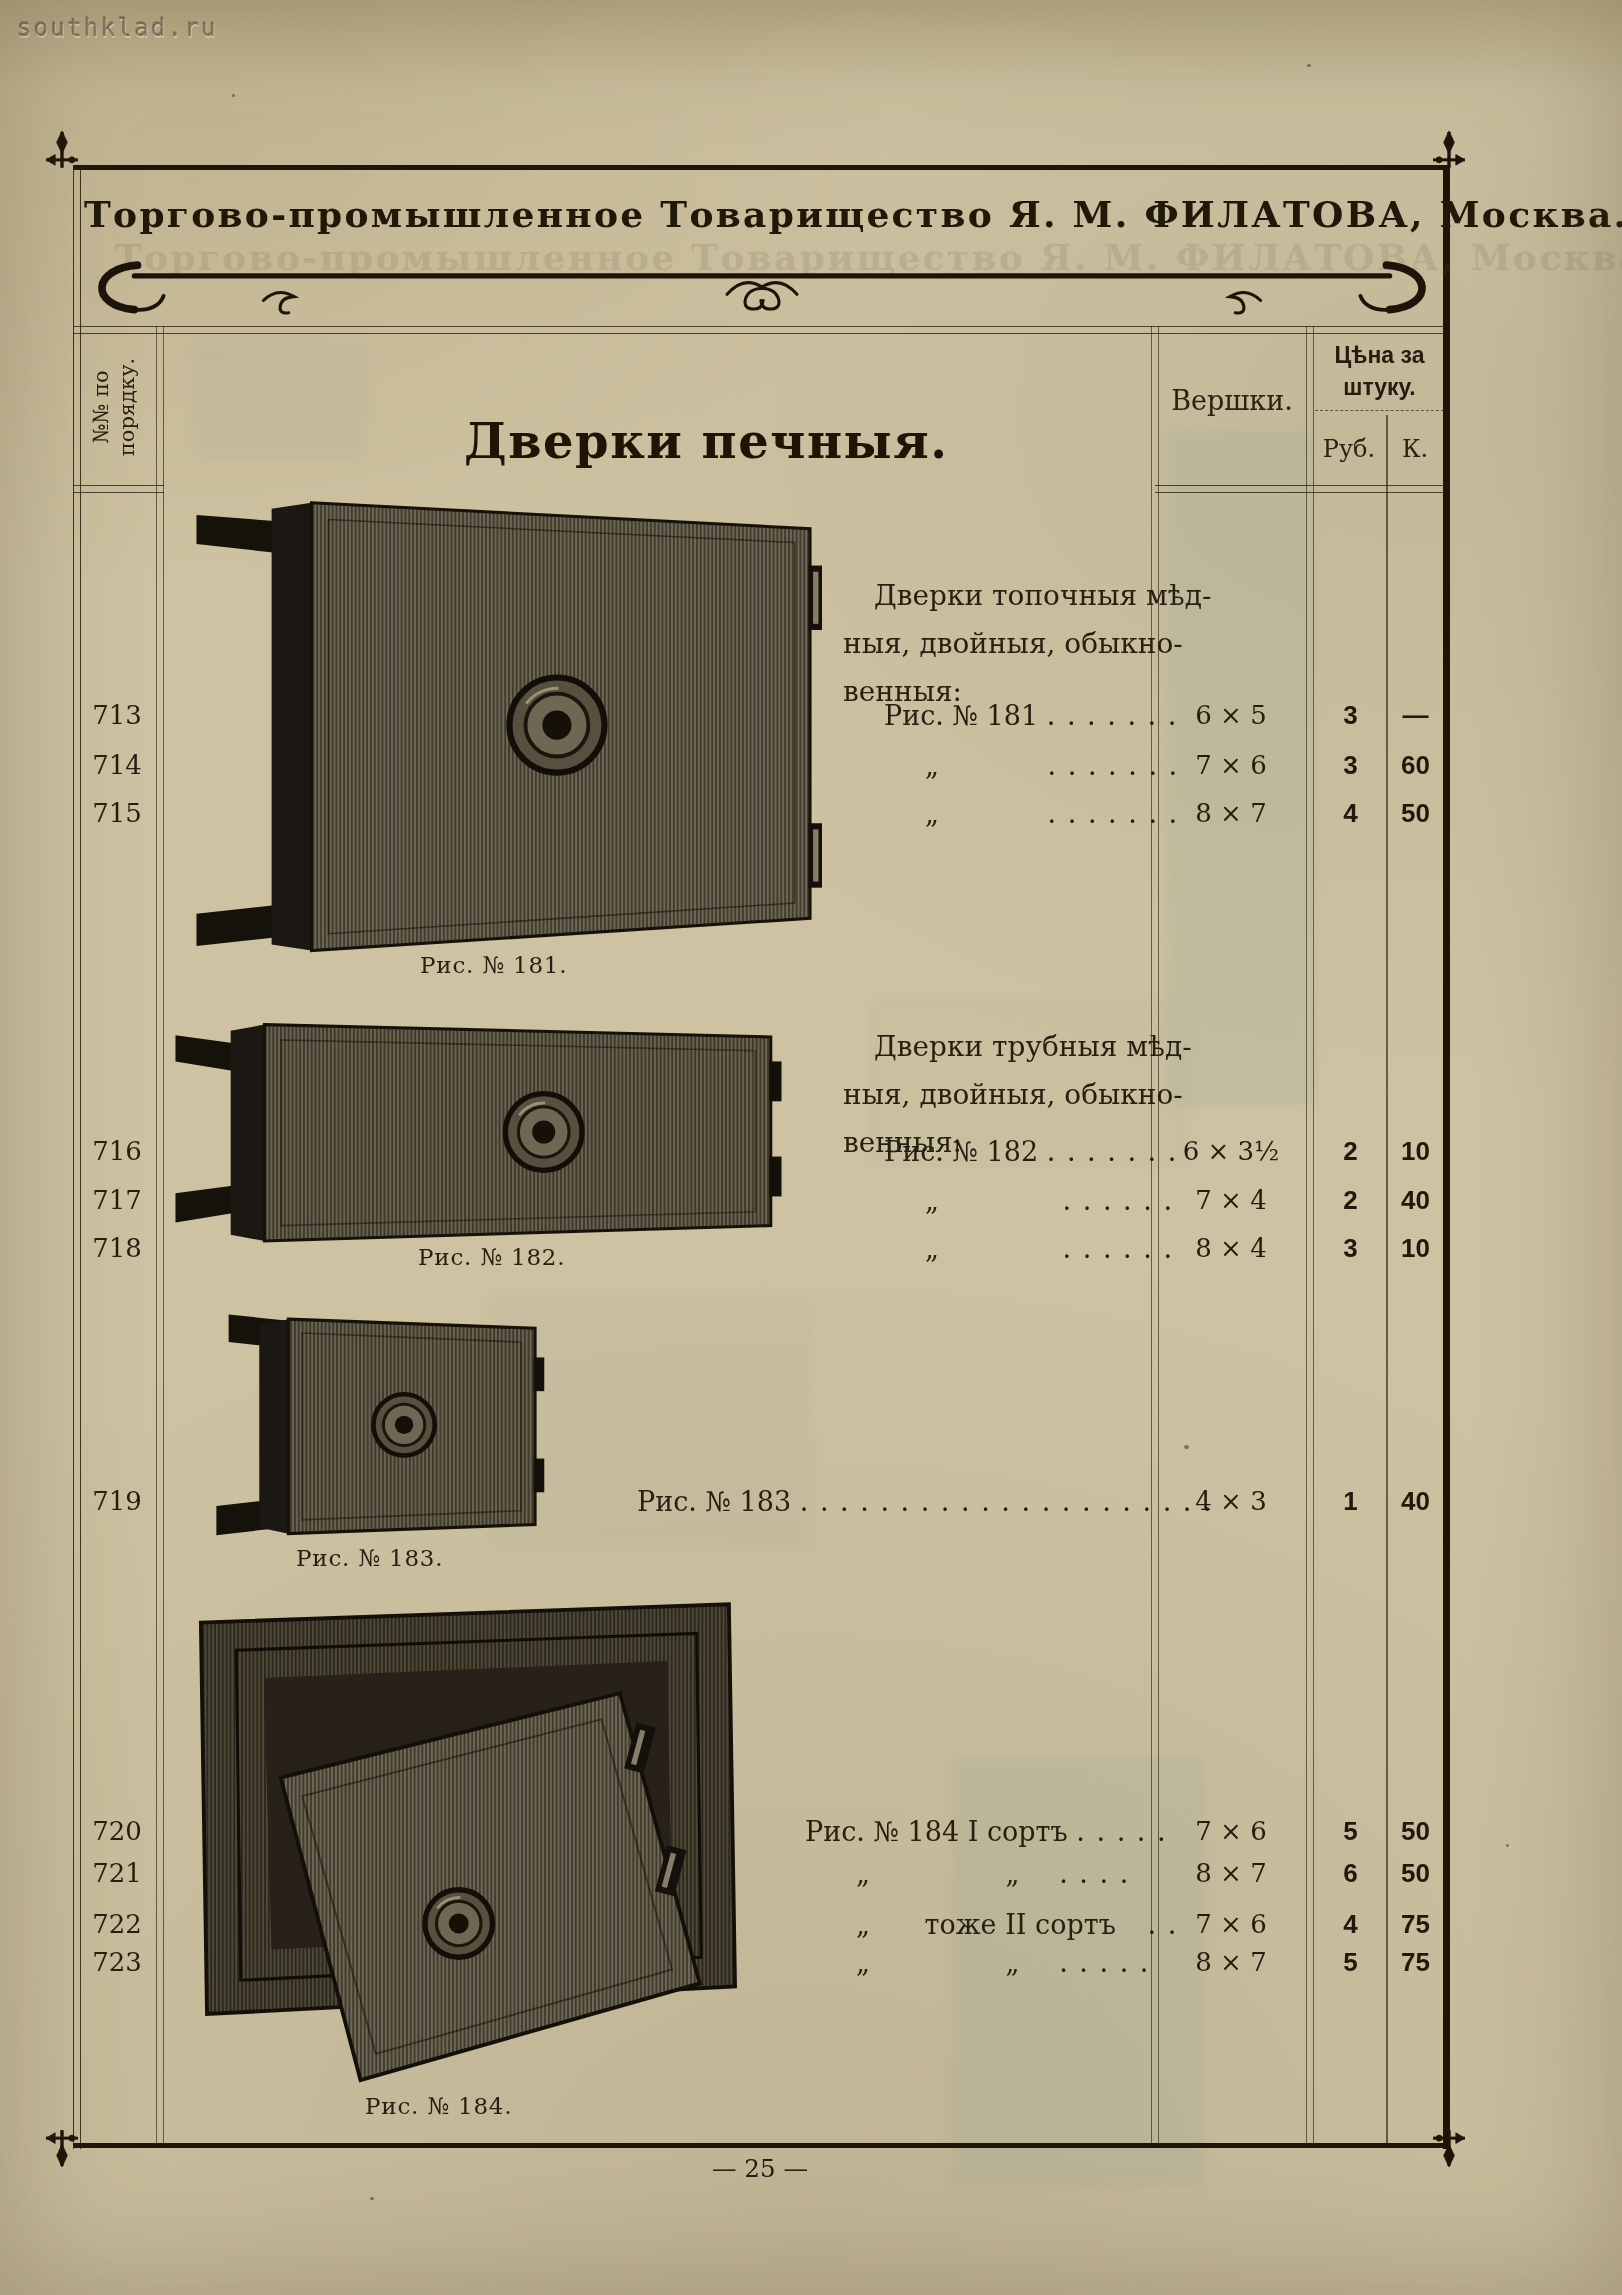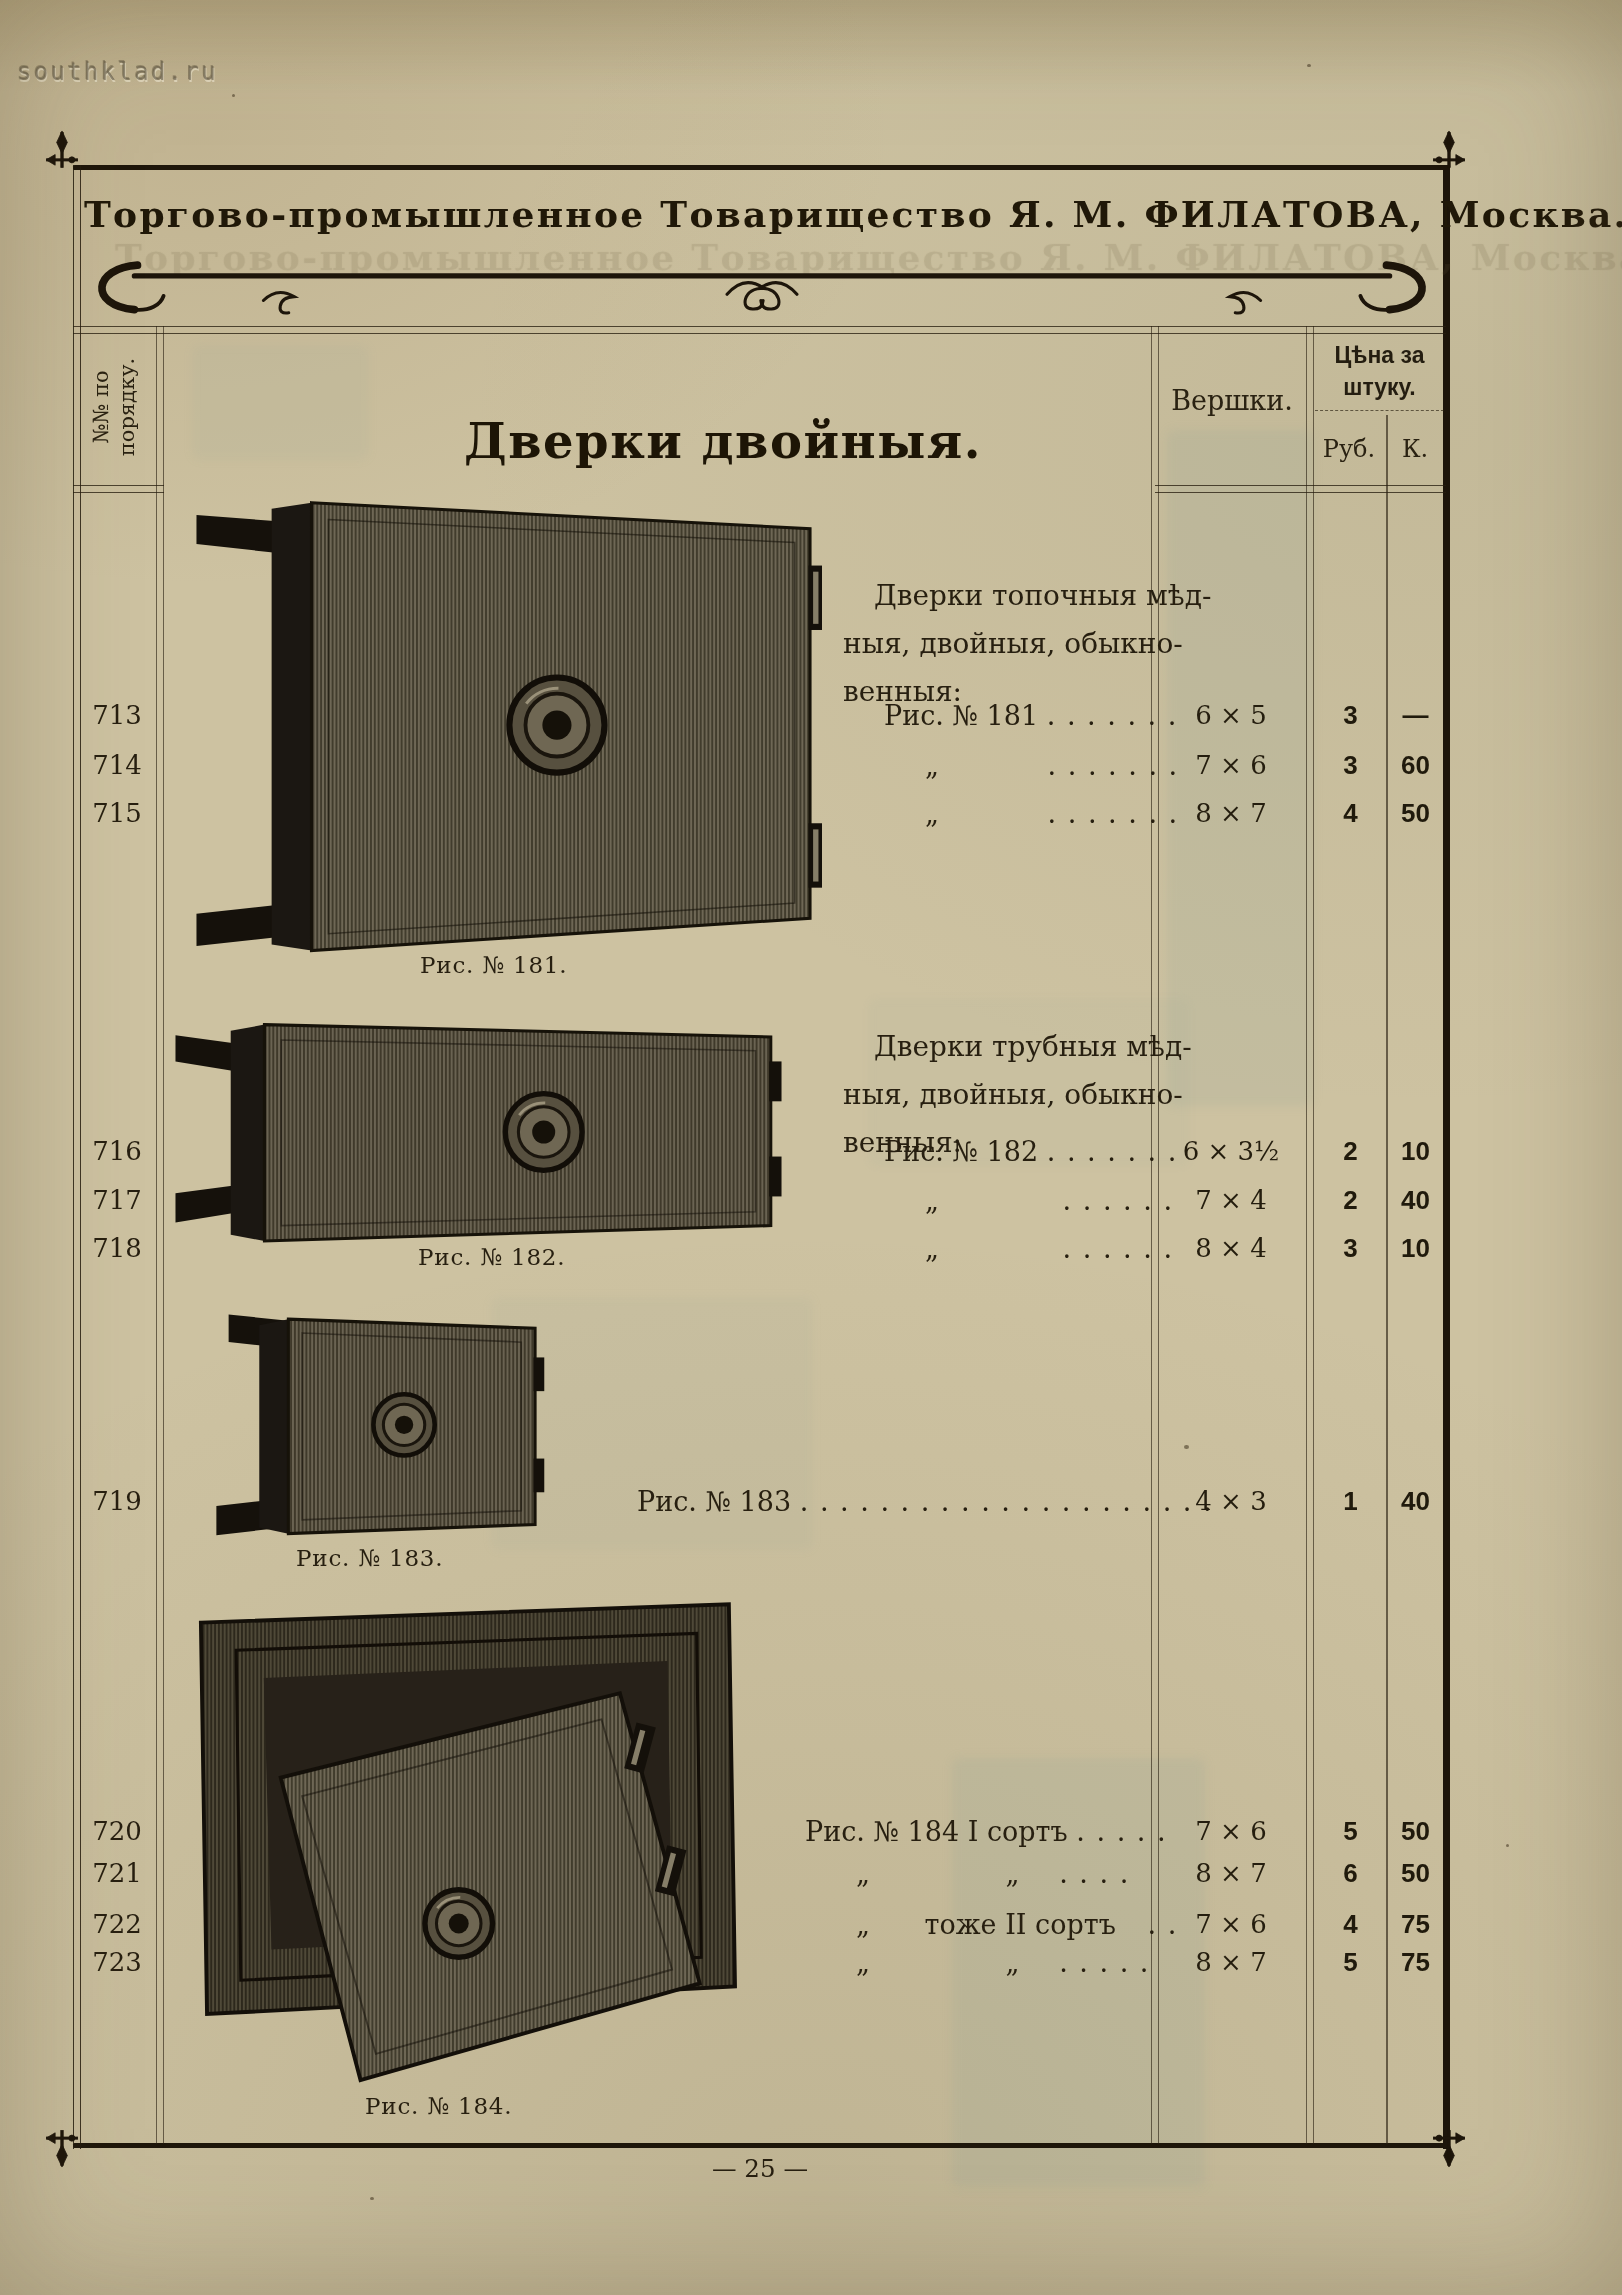--- a/index.html
+++ b/index.html
@@ -51,21 +51,21 @@
   <div class="ghost" style="left:952px;top:1758px;width:253px;height:430px;"></div>
   <div class="ghost" style="left:491px;top:1297px;width:322px;height:253px;opacity:.55;"></div>
   <div class="ghost" style="left:192px;top:345px;width:177px;height:115px;opacity:.6;"></div>
   <div class="ghost" style="left:868px;top:998px;width:322px;height:169px;opacity:.45;"></div>
   <div class="spk" style="left:232px;top:94px;width:3.1px;height:3.1px;"></div>
   <div class="spk" style="left:1307px;top:64px;width:3.8px;height:3.1px;"></div>
   <div class="spk" style="left:1184px;top:1445px;width:4.6px;height:3.8px;"></div>
   <div class="spk" style="left:370px;top:2197px;width:3.8px;height:3.1px;"></div>
   <div class="spk" style="left:1506px;top:1844px;width:3.1px;height:3.1px;"></div>
 
-  <div class="abs wmark" style="left:17px;top:14px;margin-top:44px;">southklad.ru</div>
+  <div class="abs wmark" style="left:17px;top:14px;">southklad.ru</div>
 
   <div class="hrule" style="left:73px;top:165px;width:1377px;"></div>
   <div class="hrule" style="left:73px;top:2143px;width:1377px;"></div>
   <div class="vdouble" style="left:73px;top:165px;height:1984px;border-color:rgba(35,27,13,.85);"></div>
   <div class="vheavy" style="left:1443px;top:165px;height:1984px;"></div>
 
   <div class="abs" style="left:43px;top:129px;">
     <svg width="38" height="45" viewBox="0 0 50 58">
         <g fill="#1d150a" stroke="#1d150a">
           <polygon points="25,2 32,17 25,32 18,17"></polygon>
@@ -143,21 +143,21 @@
     <div>порядку.</div>
   </div>
   <div class="abs colhead" style="left:1155px;top:385px;width:154px;">Вершки.</div>
   <div class="abs pricehead" style="left:1312px;top:339px;width:135px;">
     <div>Цѣна за</div>
     <div>штуку.</div>
   </div>
   <div class="abs colhead" style="left:1312px;top:435px;width:74px;font-size:24px;">Руб.</div>
   <div class="abs colhead" style="left:1386px;top:435px;width:58px;font-size:24px;">К.</div>
 
-  <div class="abs pagetitle" style="left:464px;top:413px;">Дверки двойныя.</div>
+  <div class="abs pagetitle" style="left:464px;top:413px;">Дверки печныя.</div>
 
   <div class="abs" style="left:196px;top:495px;">
     <svg width="626" height="464" viewBox="0 0 815 605">
       <defs>
         <pattern id="p181" width="5" height="6" patternUnits="userSpaceOnUse">
           <rect width="5" height="6" fill="#6e6755"></rect>
             <path d="M2.5 0 V6" stroke="#2c2719" stroke-width="1.7"></path>
         </pattern>
       </defs>
       <polygon points="0,26 128,36 128,78 0,64" fill="#15110b"></polygon>

